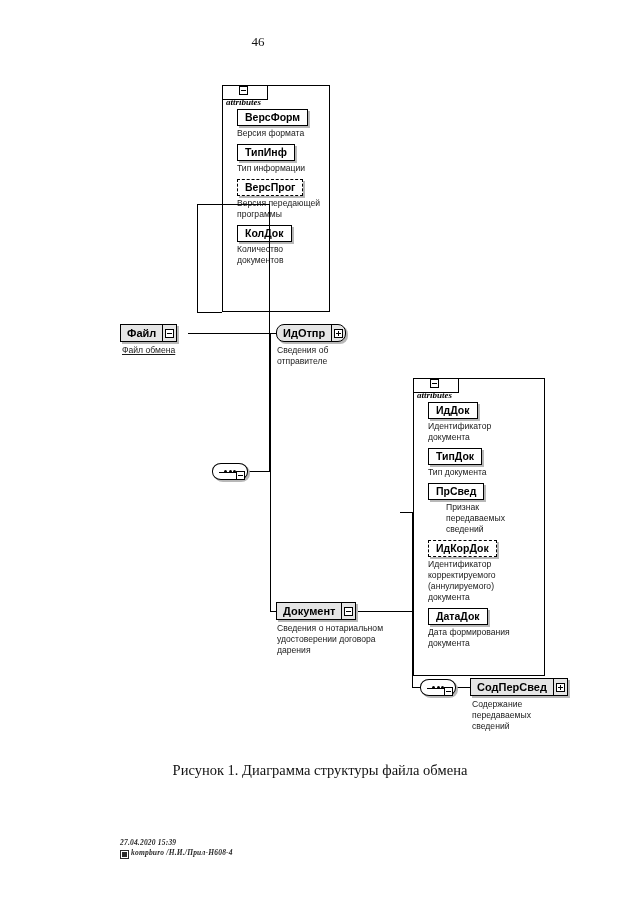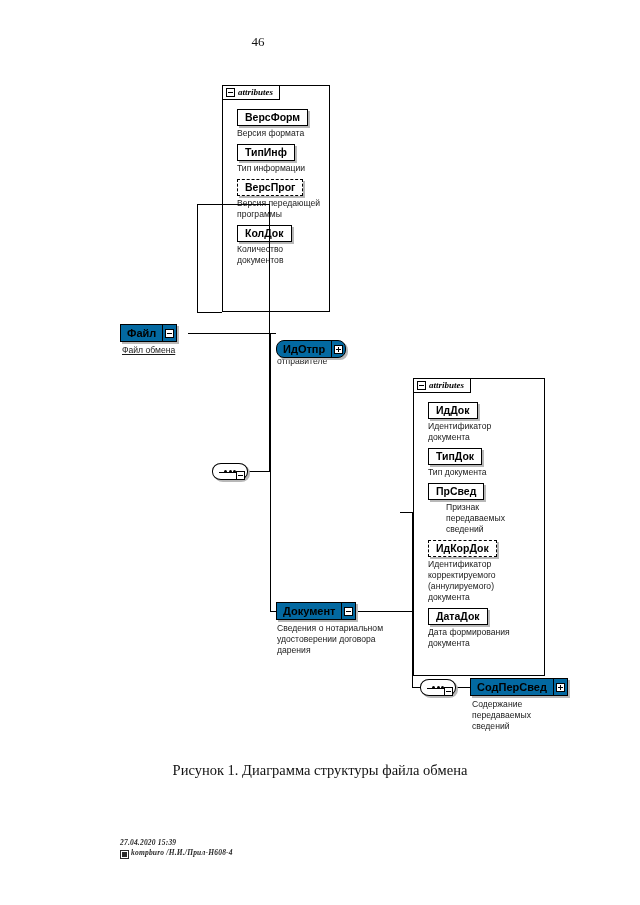--- a/index.html
+++ b/index.html
@@ -93,20 +93,21 @@
     left: -1px;
     height: 15px;
     border: 1px solid #000;
     background: #fff;
     box-sizing: border-box;
     display: flex;
     align-items: center;
     padding: 0 6px 0 3px;
     gap: 3px;
     z-index: 3;
+    flex-direction: column;
   }
   .attr-tab .label {
     font-family: "Liberation Serif", serif;
     font-style: italic;
     font-weight: bold;
     font-size: 9px;
     line-height: 9px;
     color: #000;
   }
   .expander {
@@ -173,21 +174,21 @@
     color: #1a1a1a;
     margin-top: 2px;
     max-width: 140px;
   }
 
   
   .el-node {
     position: absolute;
     display: flex;
     align-items: stretch;
-    background: #0369a1;
+    background: #e5e5e5;
     border: 1.6px solid #000;
     box-sizing: border-box;
     box-shadow: 2px 2px 0 0 #b8b8b8;
     height: 18px;
     z-index: 4;
   }
   .el-node .name {
     display: flex;
     align-items: center;
     padding: 0 6px;
@@ -344,21 +345,21 @@
             <i></i>
             <i></i>
             <i></i>
           </span>
       </div>
     </div>
     <div style="position:absolute; left:236px; top:466px; z-index:5;">
       <span class="expander"></span>
     </div>
 
-    <div class="el-node" style="left:276px; top:340px;border-radius:8px;">
+    <div class="el-node" style="left:276px; top:324px;border-radius:8px;">
       <span class="name">ИдОтпр</span>
       <span class="exp-cell">
         <span class="expander plus"></span>
       </span>
     </div>
     <div class="el-desc" style="left:277px; top:345px; width:78px;">Сведения об отправителе</div>
 
     <div class="el-node" style="left:276px; top:602px;">
       <span class="name">Документ</span>
       <span class="exp-cell">

